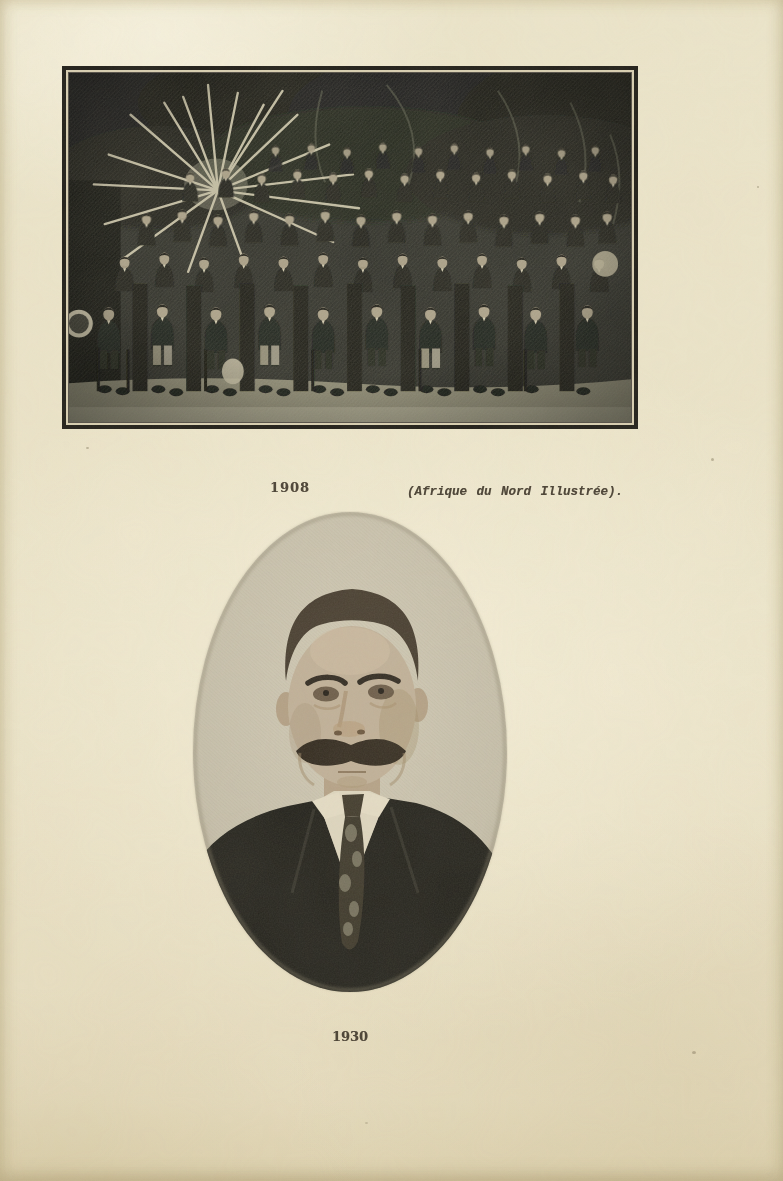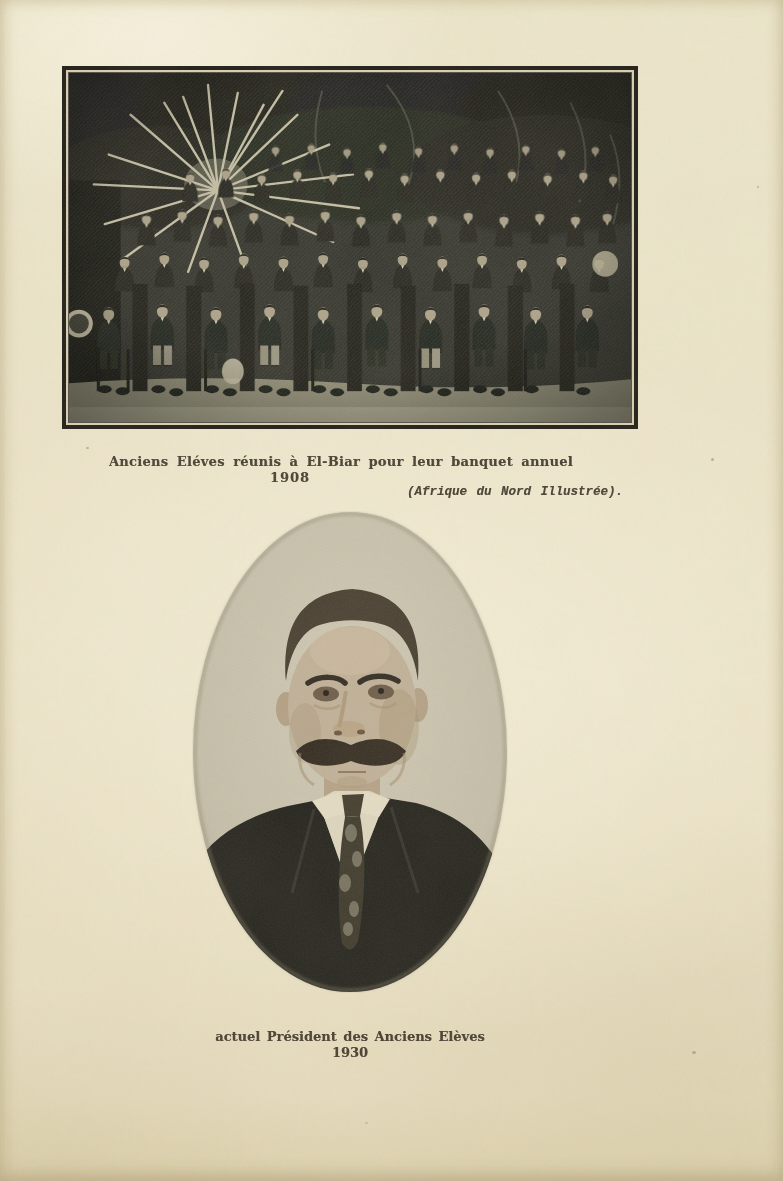--- a/index.html
+++ b/index.html
@@ -24,21 +24,21 @@
   .photo-frame{
     position:absolute;left:62px;top:66px;width:576px;height:363px;box-sizing:border-box;
     margin:0;border:4px solid #23211b;padding:2px;background:#d8cfb2;
   }
   .photo-inner{width:100%;height:100%;box-sizing:border-box;border:1px solid #57524a;background:#2d2e28;}
   .photo-inner svg{display:block;width:100%;height:100%;}
   .portrait-wrap{position:absolute;left:192px;top:511px;width:316px;height:482px;}
   .cap{position:absolute;text-align:center;color:#4b4336;font-weight:700;
        text-shadow:0.3px 0.3px 0 rgba(72,62,46,0.45);}
   .cap-l1{left:62px;top:454px;width:558px;font-size:13px;letter-spacing:.3px;word-spacing:3.5px;}
-  .cap-l2{left:190px;top:470px;width:200px;font-size:13px;letter-spacing:1px;}
+  .cap-l2{left:190px;top:480px;width:200px;font-size:13px;letter-spacing:1px;}
   .cap-attr{left:392px;top:485px;width:246px;font-size:12.5px;font-style:italic;word-spacing:2px;font-family:Liberation Mono, monospace;}
   .cap-b{left:150px;top:1029px;width:400px;font-size:13px;line-height:15.5px;word-spacing:2px;}
   .cap-b sup{font-size:8.5px;line-height:0;}
   .speck{position:absolute;background:#7e7458;border-radius:50%;opacity:.45;pointer-events:none;}
 </style>
 </head>
 <body>
 
 <div class="page">
 
@@ -253,21 +253,20 @@
           </g>
         </g>
 
         <rect width="566" height="351" fill="url(#ht)" opacity="0.12"></rect>
         <rect width="566" height="351" filter="url(#grain)" opacity="0.22"></rect>
         <rect width="566" height="351" fill="url(#vig)"></rect>
       </svg>
     </div>
   </figure>
 
-  <div class="cap cap-l1">Anciens Eléves réunis à El-Biar pour leur banquet annuel</div>
   <div class="cap cap-l2">1908</div>
   <div class="cap cap-attr">(Afrique du Nord Illustrée).</div>
 
   <div class="portrait-wrap">
     <svg viewBox="0 0 316 482">
       <defs>
         <clipPath id="ovalClip">
             <ellipse cx="158" cy="241" rx="157" ry="240"></ellipse>
           </clipPath>
         <filter id="pgrain">
@@ -339,21 +338,20 @@
           <path d="M212,242 C214,256 208,268 198,274" stroke="#a08a6a" stroke-width="3" fill="none" opacity="0.5"></path>
         </g>
 
         <rect width="316" height="482" filter="url(#pgrain)" opacity="0.18"></rect>
       </g>
       <ellipse cx="158" cy="241" rx="155" ry="238" fill="none" stroke="#8e866f" stroke-width="3.5" opacity="0.4" filter="url(#pblur)"></ellipse>
     </svg>
   </div>
 
   <div class="cap cap-b">
-    <div>actuel Président des Anciens Elèves</div>
     <div>1930</div>
   </div>
 
   <div class="speck" style="left:692px;top:1051px;width:4px;height:3px;"></div>
   <div class="speck" style="left:711px;top:458px;width:3px;height:3px;"></div>
   <div class="speck" style="left:86px;top:447px;width:3px;height:2px;"></div>
   <div class="speck" style="left:757px;top:186px;width:2px;height:2px;"></div>
   <div class="speck" style="left:365px;top:1122px;width:3px;height:2px;opacity:.3;"></div>
 
   <svg class="noise">

